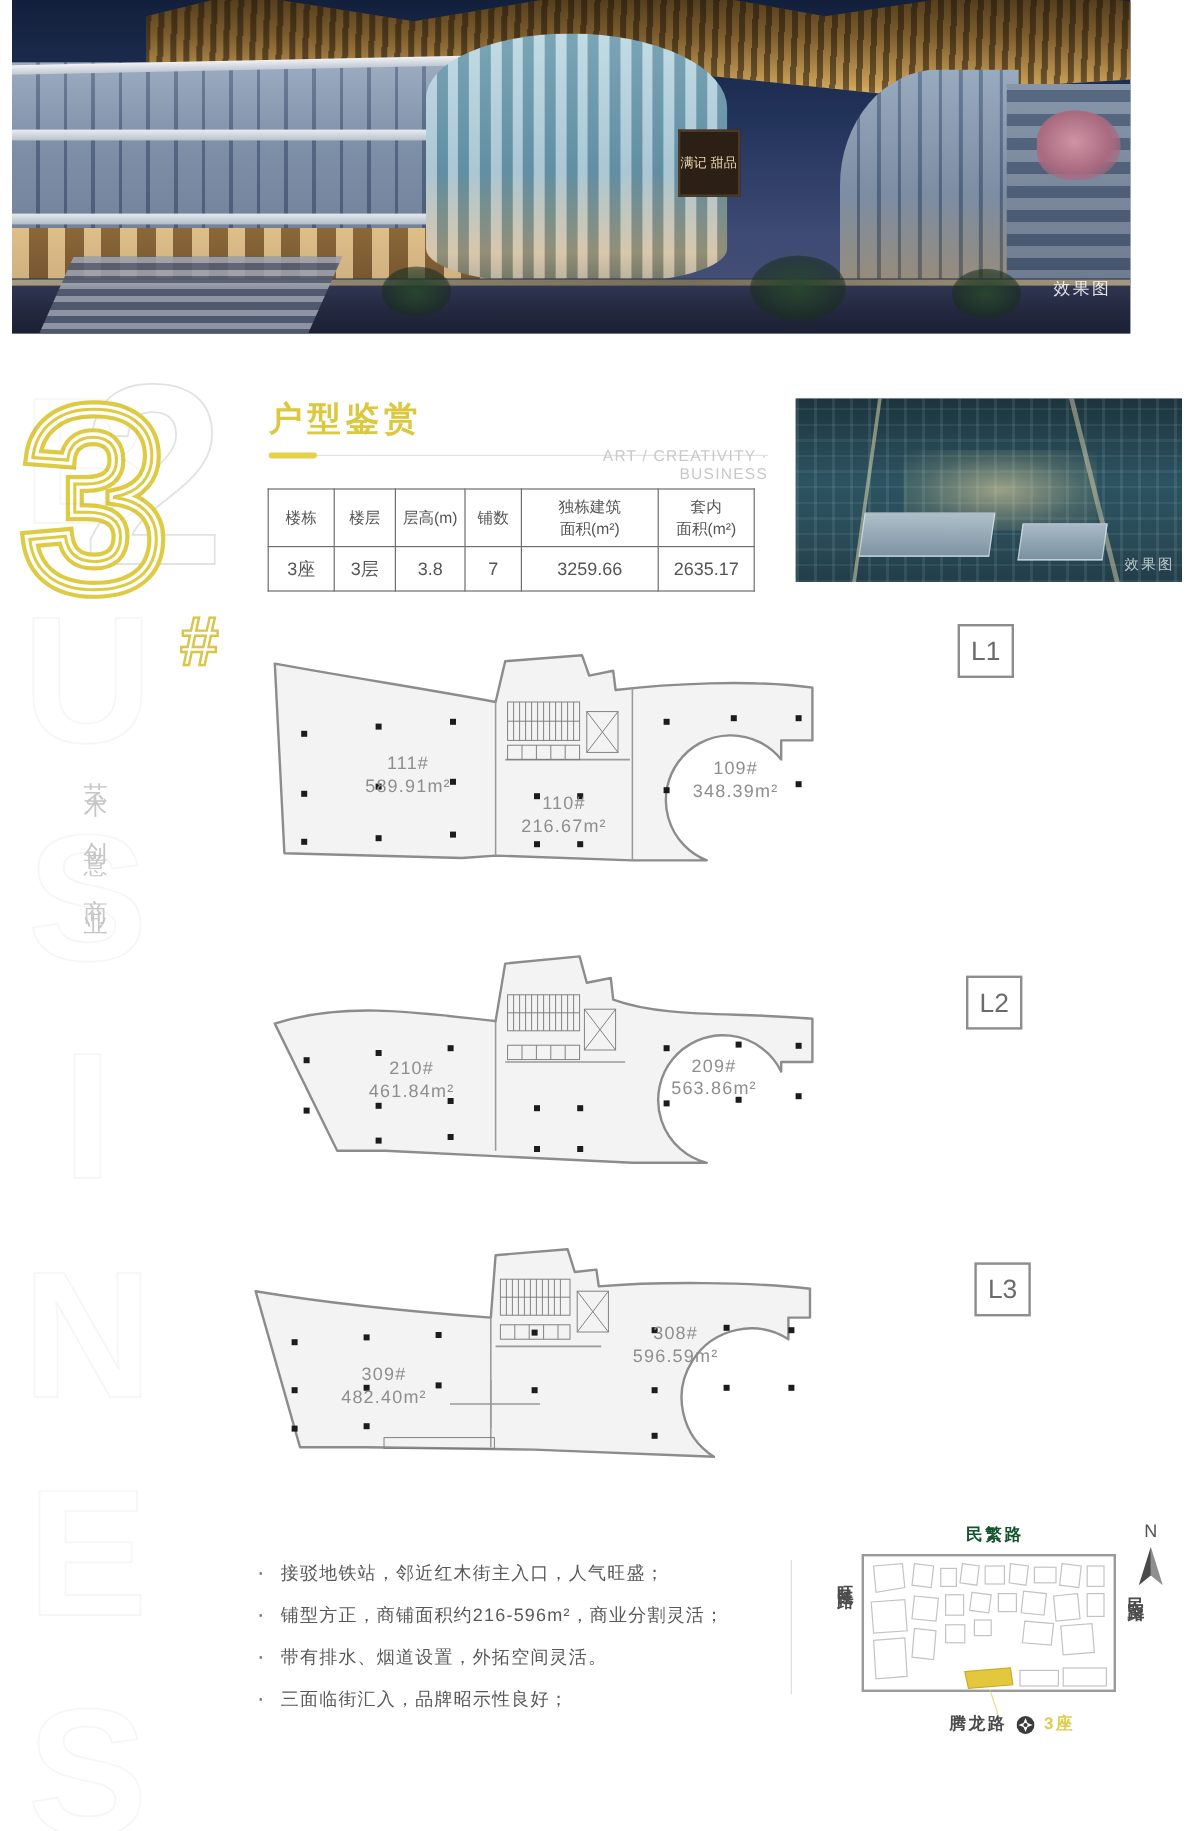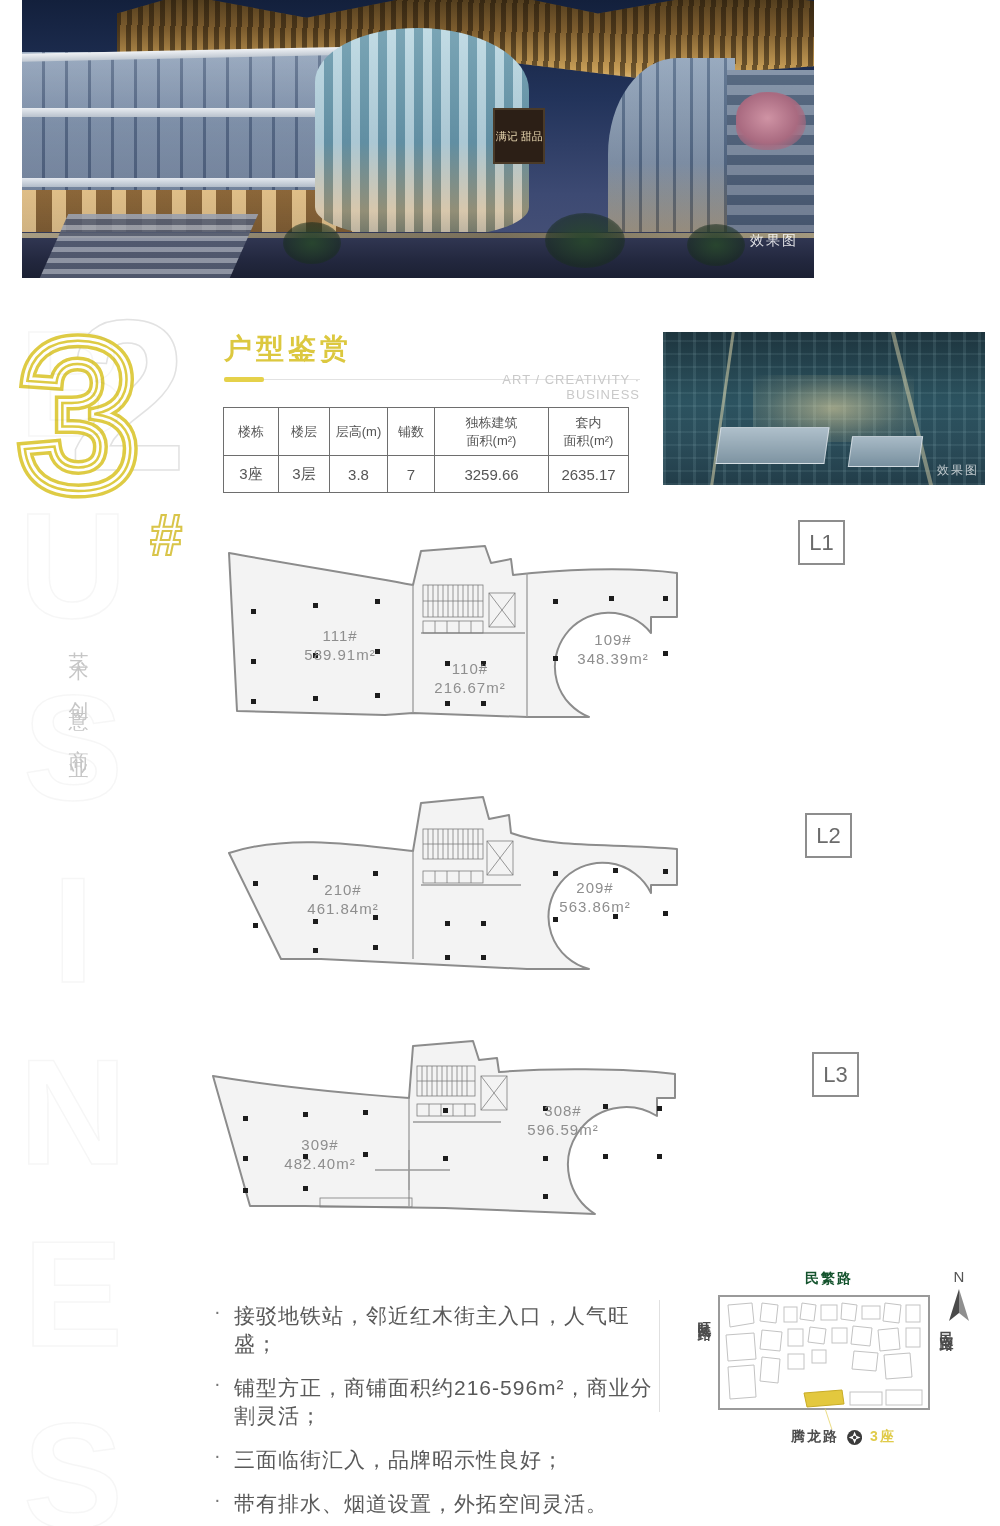--- a/index.html
+++ b/index.html
@@ -1,20 +1,20 @@
 <!DOCTYPE html>
 <html><head>
 <meta charset="utf-8">
 <style>
   * { margin:0; padding:0; box-sizing:border-box; }
   body { background:#ffffff; font-family:"Liberation Sans", sans-serif; }
   #page { position:relative; width:1000px; height:1526px; background:#fff; overflow:hidden; margin:0 auto; }
 
   
-  .hero { position:absolute; left:22px; top:0; width:792px; height:278px; overflow:hidden;
+  .hero { position:absolute; left:10px; top:0; width:932px; height:278px; overflow:hidden;
           background:linear-gradient(180deg,#13203c 0%,#22335a 35%,#3d4a73 70%,#4a5378 100%); }
   .hero-roof { position:absolute; left:12%; top:-18px; width:92%; height:105px;
           background:
             repeating-linear-gradient(92deg, rgba(30,20,8,.55) 0 5px, rgba(0,0,0,0) 5px 11px),
             linear-gradient(180deg,#3c2d15 0%,#7c5c2e 45%,#caa058 85%,#e8cf96 100%);
           clip-path:polygon(0 30%,9% 12%,26% 34%,48% 4%,66% 30%,84% 8%,100% 22%,100% 78%,72% 92%,46% 70%,20% 88%,0 70%); }
   .hero-bldg-left { position:absolute; left:0; top:52px; width:46%; height:178px;
           background:
             repeating-linear-gradient(90deg, rgba(210,228,244,.28) 0 20px, rgba(70,90,120,.38) 20px 23px),
             linear-gradient(180deg,#8796ad 0%,#5d6e8a 40%,#46536f 100%); }
@@ -102,21 +102,21 @@
   .pl-area { fill:#8e8e8e; font-size:15px; letter-spacing:1px; text-anchor:middle; font-family:"Liberation Sans",sans-serif; }
 
   .lvl { position:absolute; width:47px; height:45px; border:2px solid #8d8d8d; color:#6b6b6b;
          font-size:22px; display:flex; align-items:center; justify-content:center; background:#fff; }
   .lvl1 { left:798px; top:520px; }
   .lvl2 { left:805px; top:813px; }
   .lvl3 { left:812px; top:1052px; }
 
   
   .features { position:absolute; left:212px; top:1302px; width:445px; list-style:none; }
-  .features li { position:relative; padding-left:22px; font-size:21px; color:#595959; margin-bottom:16px; letter-spacing:1px; }
+  .features li { position:relative; padding-left:22px; font-size:15px; color:#595959; margin-bottom:16px; letter-spacing:1px; }
   .features li::before { content:"·"; position:absolute; left:2px; top:-2px; font-size:20px; color:#777; }
   .vdivider { position:absolute; left:659px; top:1300px; width:1px; height:112px; background:#e0e0e0; }
 
   
   .mapwrap { position:absolute; left:700px; top:1262px; width:258px; height:200px; }
   .map-road-top { position:absolute; left:50%; transform:translateX(-50%); top:8px; font-size:14px; color:#14532d; font-weight:700; letter-spacing:2px; white-space:nowrap; }
   .map-box { position:absolute; left:18px; top:33px; width:212px; height:115px; border:2px solid #9a9a9a; background:#fff; }
   .map-road-left { position:absolute; left:-4px; top:48px; writing-mode:vertical-rl; text-orientation:upright; font-size:14px; color:#4c4c4c; font-weight:700; letter-spacing:3px; }
   .map-road-right { position:absolute; left:238px; top:58px; writing-mode:vertical-rl; text-orientation:upright; font-size:14px; color:#4c4c4c; font-weight:700; letter-spacing:3px; }
   .map-legend { position:absolute; left:50%; transform:translateX(-50%); top:166px; display:flex; align-items:center; gap:8px; white-space:nowrap;padding-left:29px; }
@@ -348,22 +348,22 @@
       <text class="pl-area" x="115" y="131">482.40m²</text>
       <text class="pl-id" x="358" y="78">308#</text>
       <text class="pl-area" x="358" y="97">596.59m²</text>
     </svg>
   </div>
   <div class="lvl lvl3">L3</div>
 
   <ul class="features">
     <li>接驳地铁站，邻近红木街主入口，人气旺盛；</li>
     <li>铺型方正，商铺面积约216-596m²，商业分割灵活；</li>
+    <li>带有排水、烟道设置，外拓空间灵活。</li>
     <li>三面临街汇入，品牌昭示性良好；</li>
-    <li>带有排水、烟道设置，外拓空间灵活。</li>
   </ul>
   <div class="vdivider"></div>
 
   <div class="mapwrap">
     <div class="map-road-top">民繁路</div>
     <div class="map-road-left">旺民路</div>
     <div class="map-road-right">民宝路</div>
     <div class="map-box">
       <svg width="208" height="111" viewBox="0 0 208 111">
         <g class="blocks">

